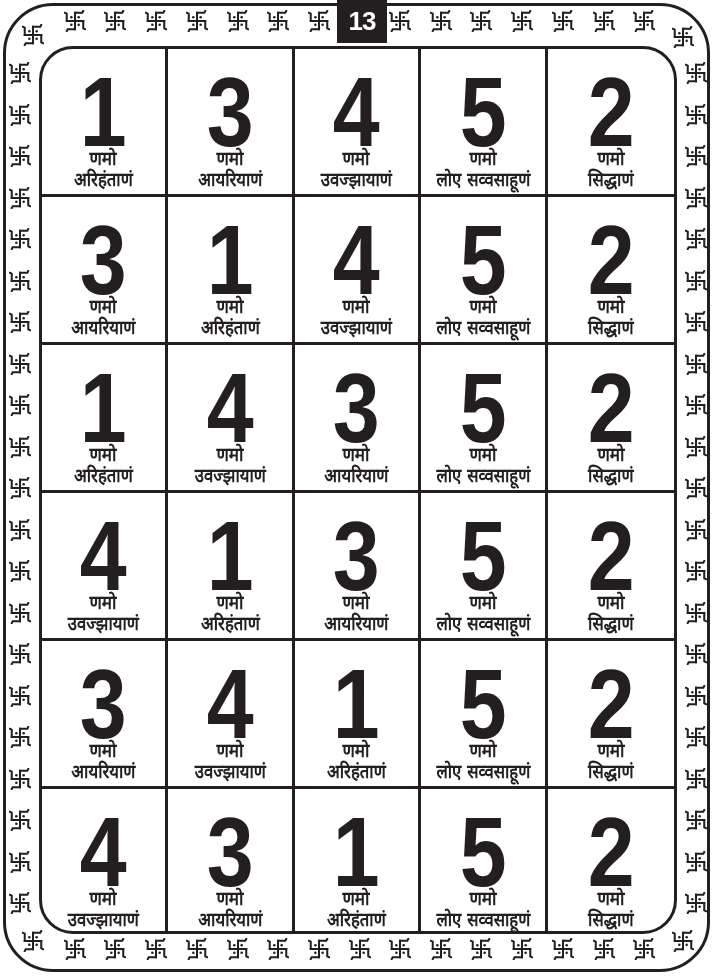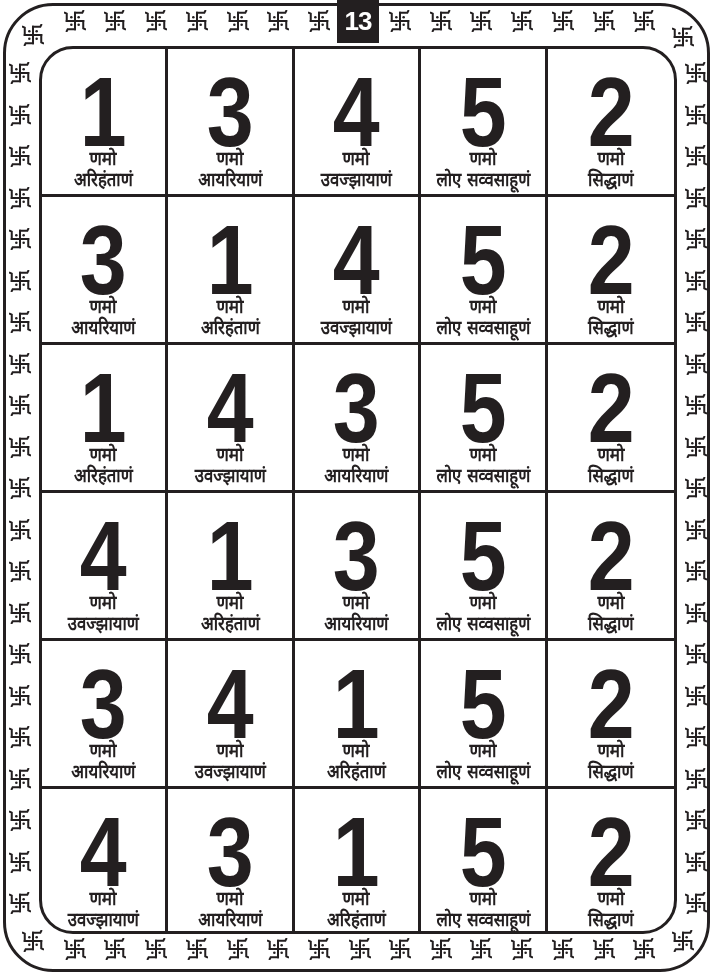--- a/index.html
+++ b/index.html
@@ -1,18 +1,18 @@
 <!DOCTYPE html>
 <html><head>
 <meta charset="utf-8">
 <style>
   html, body { margin:0; padding:0; background:#ffffff; }
   body { width:717px; height:979px; position:relative; overflow:hidden; font-family:"Liberation Sans", sans-serif; color:#231f20; }
   .outer { position:absolute; left:3px; top:3px; width:707px; height:969px; border:3px solid #231f20; border-radius:50px; box-sizing:border-box; }
-  .page-num { position:absolute; left:337px; top:0px; width:42px; height:43px; background:#231f20; color:#ffffff; font-weight:bold; font-size:26px; display:flex; align-items:center; justify-content:center; letter-spacing:-1px; }
+  .page-num { position:absolute; left:337px; top:0px; width:50px; height:43px; background:#231f20; color:#ffffff; font-weight:bold; font-size:26px; display:flex; align-items:center; justify-content:center; letter-spacing:-1px; }
   .grid { position:absolute; left:39px; top:46px; width:638px; height:888px; border:3px solid #231f20; border-radius:34px; box-sizing:border-box; overflow:hidden; display:grid; grid-template-columns:126px 127px 126px 127px 126px; grid-template-rows:148px 148px 148px 148px 148px 146px; }
   .cell { border-right:3px solid #231f20; border-bottom:3px solid #231f20; display:flex; flex-direction:column; align-items:center; justify-content:flex-start; position:relative; }
   .cell.last-col { border-right:none; }
   .cell.last-row { border-bottom:none; }
   .num { font-family:"Liberation Sans", sans-serif; font-weight:bold; font-size:98px; line-height:1; margin-top:14px; transform:scaleX(0.86); height:80px; }
   .l1 { font-family:"DejaVu Sans", sans-serif; font-size:19px; font-weight:bold; line-height:1.05; margin-top:6px; transform:scaleX(0.9); }
   .l2 { font-family:"DejaVu Sans", sans-serif; font-size:19px; font-weight:bold; line-height:1.1; white-space:nowrap; transform:scaleX(0.88); }
   .sym { position:absolute; width:22px; height:22px; }
   .sym svg { width:100%; height:100%; display:block; }
 </style>

